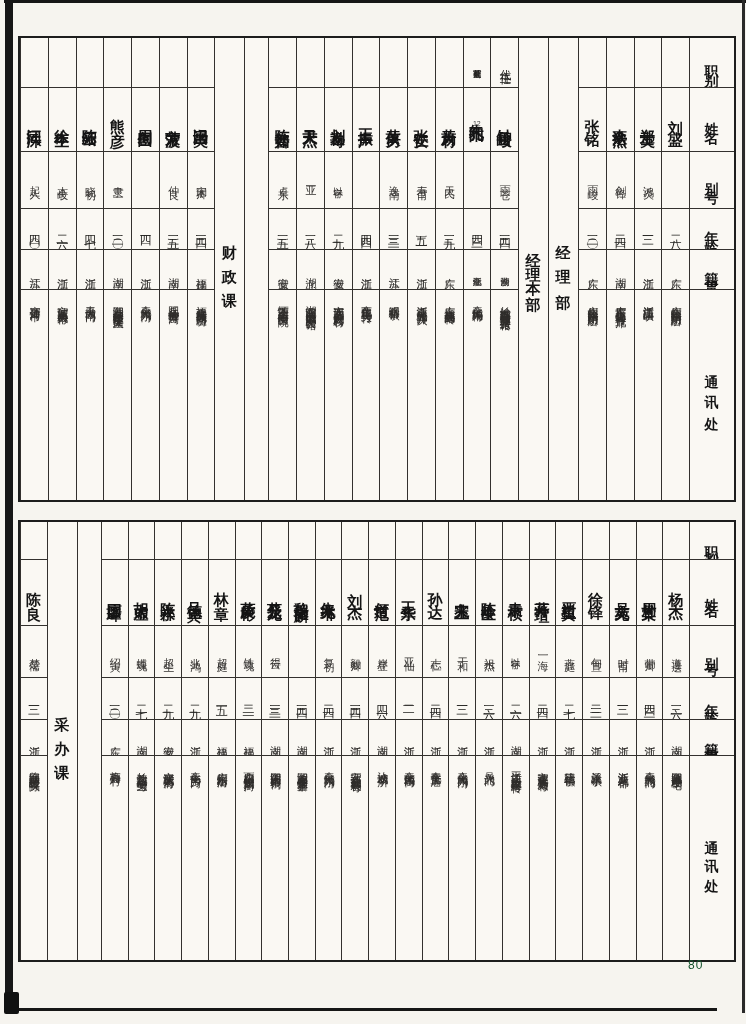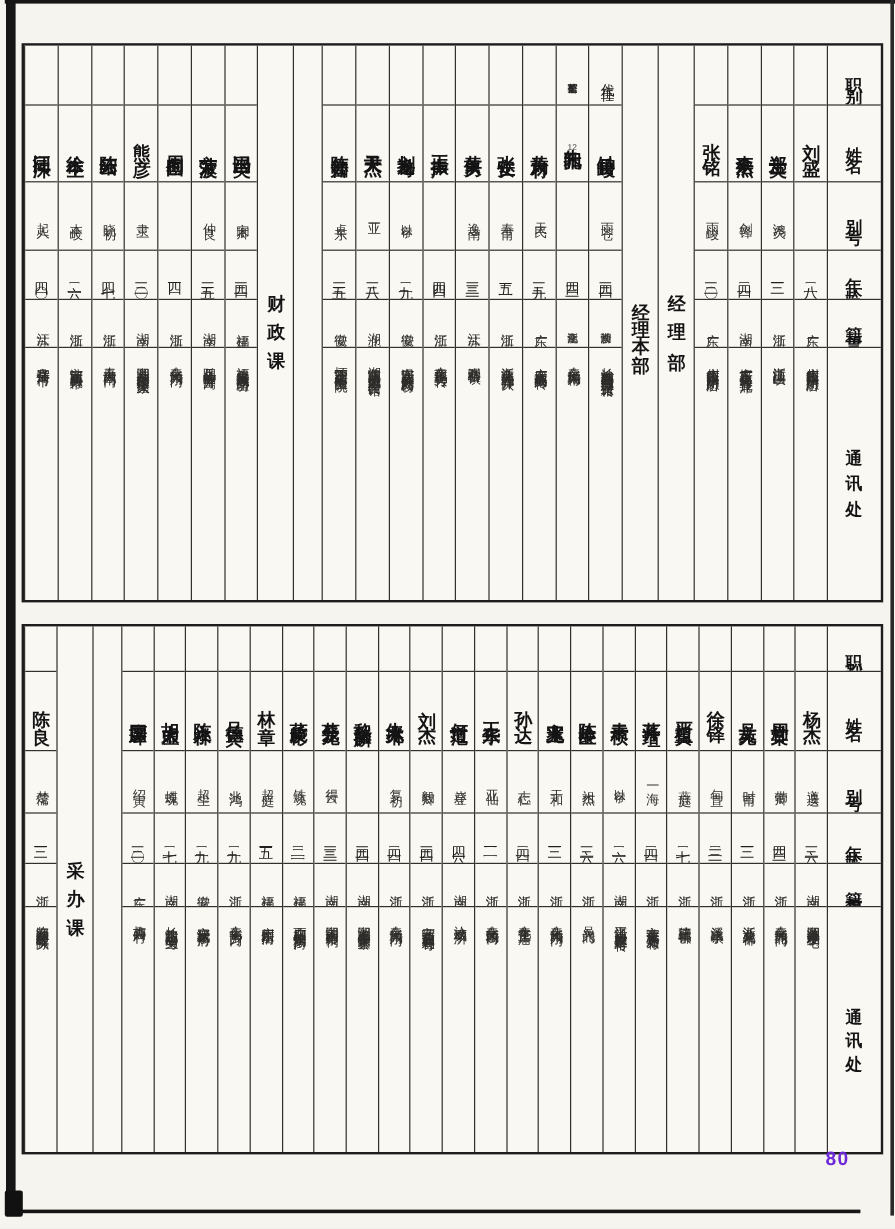--- a/index.html
+++ b/index.html
@@ -52,21 +52,21 @@
   .header .cell{justify-content:center;}
   .header .v{font-size:14px;font-weight:700;letter-spacing:9px;color:#141414;}
   .t2 .header .v{letter-spacing:6px;}
   .header .addr-cell{justify-content:center;padding-top:0;}
   .t1 .header .addr-cell .v{letter-spacing:22px;}
   .t2 .header .addr-cell .v{letter-spacing:20px;}
 
   .sec-v{font-size:15px;font-weight:700;letter-spacing:24px;color:#141414;}
   .sec-v.sec4{letter-spacing:14px;}
 
-  .pagenum{position:absolute;left:688px;top:958px;font-size:16px;color:#6d28d9;letter-spacing:1px;font-weight:bold;}
+  .pagenum{position:absolute;left:688px;top:958px;font-size:12px;color:#14532d;letter-spacing:1px;}
 </style>
 </head>
 <body>
 
 <div class="page">
   <div class="edge-top"></div>
   <div class="edge-left"></div>
   <div class="edge-right"></div>
   <div class="edge-bottom"></div>
   <div class="corner-blob"></div>

